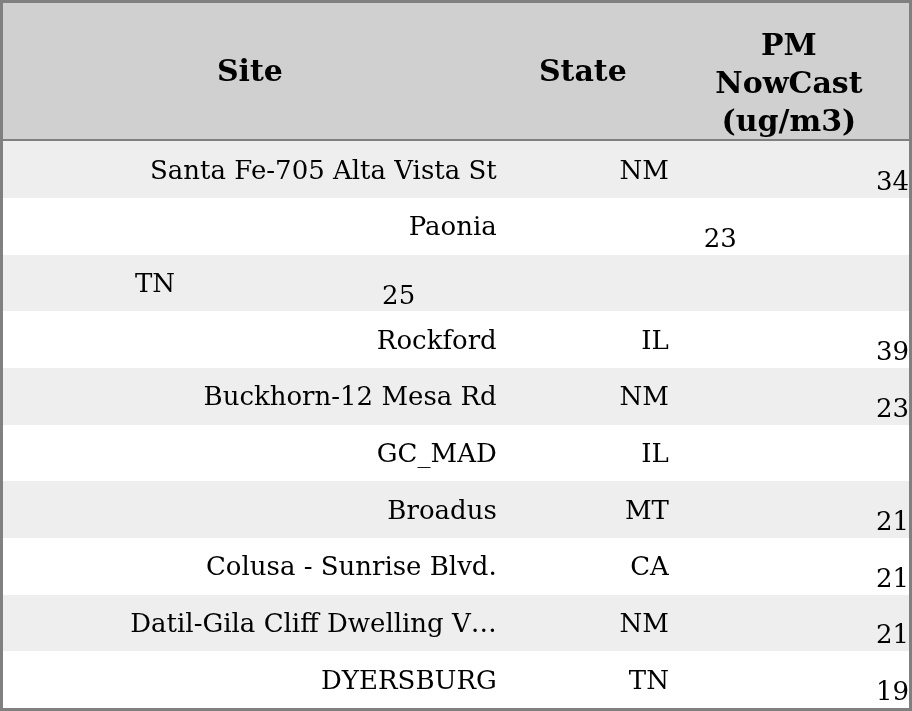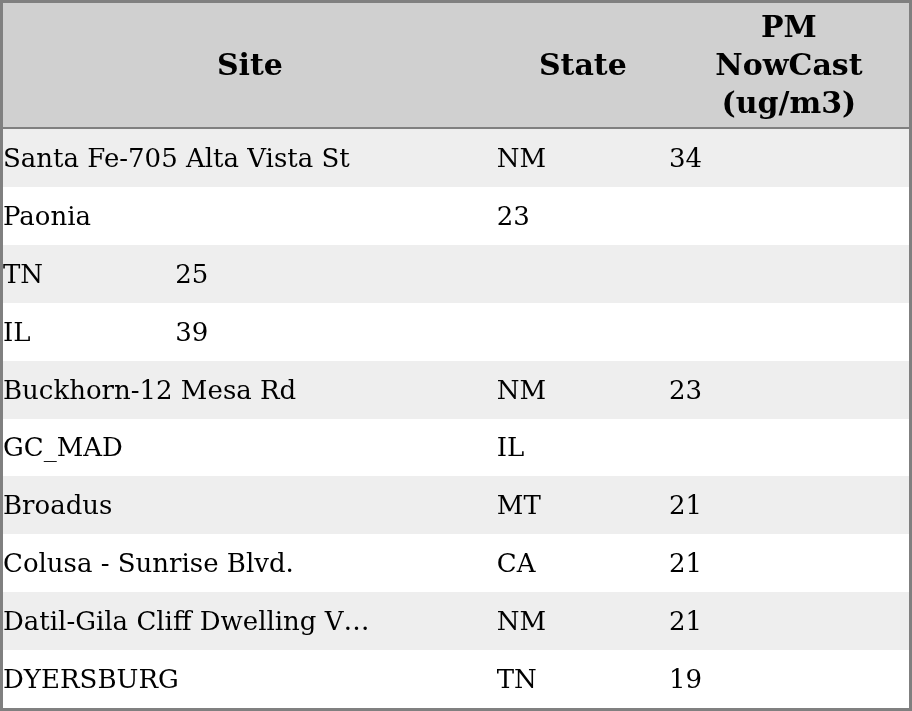--- a/index.html
+++ b/index.html
@@ -39,27 +39,27 @@
   }
   .tr {
     flex: 1 1 0;
     display: flex;
     align-items: center;
     background: var(--row-bg, #ffffff);
   }
   .tr:nth-child(odd) { background: var(--row-alt-bg, #eeeeee); }
   .td {
     font-size: 26px;
-    text-align: left;
+    text-align: right;
     overflow: hidden;
     white-space: nowrap;
   }
   .col-site  { width: 54.5%; }
   .col-state { width: 19%; }
-  .col-pm    { width: 26.5%; }
+  .col-pm    { width: 26.5%; margin-top: 23px; }
 </style>
 </head>
 <body>
 
 <div class="table-frame">
   <div class="thead">
     <div class="th col-site">Site</div>
     <div class="th col-state">State</div>
     <div class="th col-pm">PM
 NowCast
@@ -76,20 +76,21 @@
     <div class="td col-site">Paonia</div>
     <div class="td col-pm">23</div>
   </div>
 
   <div class="tr">
     <div class="td col-state">TN</div>
     <div class="td col-pm">25</div>
   </div>
 
   <div class="tr">
+    <div class="td col-site">Rockford</div>
     <div class="td col-state">IL</div>
     <div class="td col-pm">39</div>
   </div>
 
   <div class="tr">
     <div class="td col-site">Buckhorn-12 Mesa Rd</div>
     <div class="td col-state">NM</div>
     <div class="td col-pm">23</div>
   </div>
 

